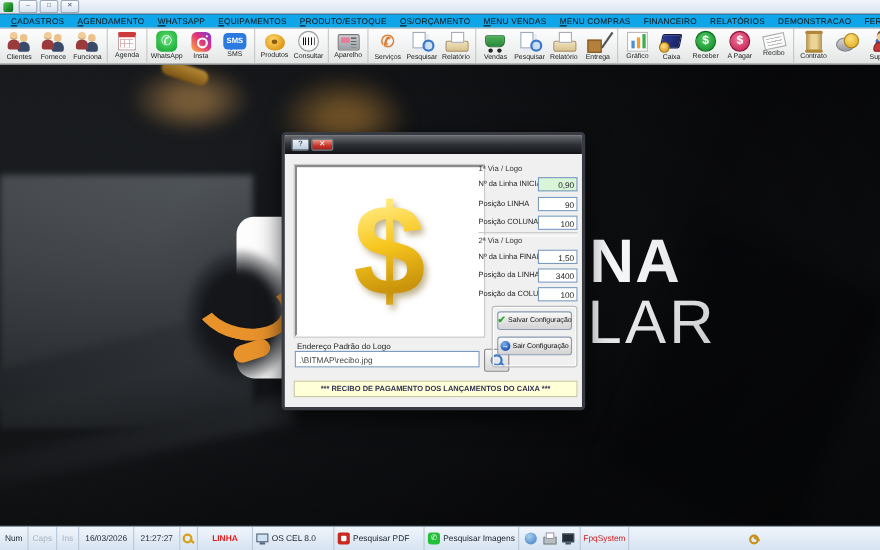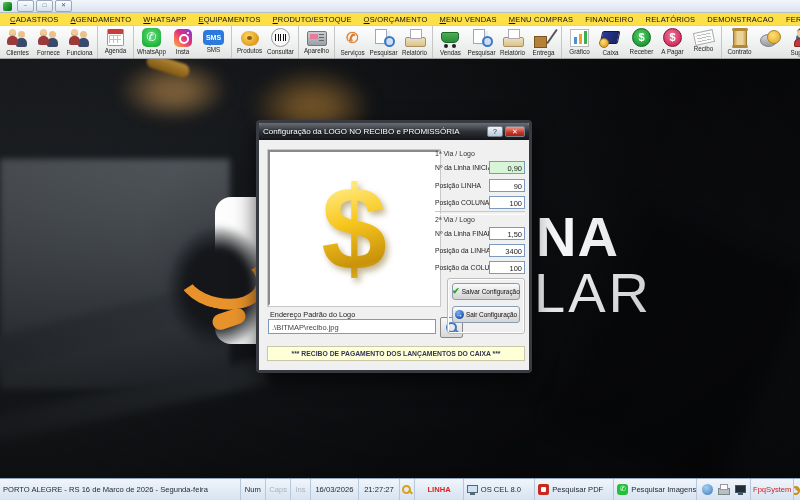--- a/index.html
+++ b/index.html
@@ -10,21 +10,21 @@
   #titlebar{position:absolute;left:0;top:0;width:800px;height:13px;
     background:linear-gradient(#f2f6fb,#d9e3ee);border-bottom:1px solid #b4bfcc;
     display:flex;align-items:center;padding:0 3px;box-sizing:border-box}
   #app-icon{width:9px;height:9px;margin-right:3px;border-radius:2px;
     background:linear-gradient(135deg,#57c84a,#1f8a2e 60%,#0f6a1e);flex:none}
   #title-text{font-size:8px;color:#1c2430;white-space:nowrap;overflow:hidden;flex:1}
   .wbtn{width:15px;height:10px;margin-left:2px;border:1px solid #9aa8ba;border-radius:2px;
     background:linear-gradient(#fbfdff,#d5e0ec);font-size:6px;line-height:8px;text-align:center;
     color:#44556a;flex:none}
   
-  #menubar{position:absolute;left:0;top:13px;width:800px;height:13px;background:#fde047;
+  #menubar{position:absolute;left:0;top:13px;width:800px;height:13px;background:#0ea5e9;
     border-bottom:1px solid #cfcfcf;display:flex;align-items:center;padding-left:4px;box-sizing:border-box}
   .mi{font-size:7.5px;color:#111;padding:0 6px;white-space:nowrap;letter-spacing:.2px}
   .mi u{text-decoration:underline}
   
   #toolbar{position:absolute;left:0;top:26px;width:800px;height:33px;
     background:linear-gradient(#fdfdfd,#eceeee 70%,#e2e4e4);border-bottom:1px solid #a8a8a8;
     display:flex;align-items:stretch;box-sizing:border-box}
   .tgroup{display:flex;border-right:1px solid #c6c6c6;padding:1px 2px;align-items:stretch}
   .tgroup:last-child{margin-left:auto;border-right:none}
   .tbtn{width:31px;display:flex;flex-direction:column;align-items:center;justify-content:flex-start;
@@ -395,21 +395,20 @@
   <div class="bgshape" id="black-blob"></div>
   <div class="bgshape" id="orange-arc"></div>
   <div class="bgshape" id="orange-horn"></div>
   <div class="bgshape" id="phone-shadow"></div>
   <div class="bgshape" id="headline-top">NA</div>
   <div class="bgshape" id="headline-bottom">LAR</div>
   <div class="bgshape" id="vignette"></div>
 
   <div id="dialog">
     <div id="dlg-title">
-      <div id="dlg-title-text">Configuração da LOGO NO RECIBO e PROMISSÓRIA</div>
       <div class="dlg-btn" id="dlg-help">?</div>
       <div class="dlg-btn" id="dlg-close">✕</div>
     </div>
     <div id="dlg-body">
       <div id="img-panel">
         <span id="dollar">$</span>
       </div>
       <div id="addr-label">Endereço Padrão do Logo</div>
       <div id="addr-input">.\BITMAP\recibo.jpg</div>
       <div id="mag-btn"></div>
@@ -441,21 +440,20 @@
         <span id="exit-glyph">→</span>
         <span class="blabel">Sair Configuração</span>
       </div>
 
       <div id="footer-note">*** RECIBO DE PAGAMENTO DOS LANÇAMENTOS DO CAIXA ***</div>
     </div>
   </div>
 </div>
 
 <div id="statusbar">
-  <div class="seg" id="seg-loc">PORTO ALEGRE - RS 16 de Marco de 2026 - Segunda-feira</div>
   <div class="seg" id="seg-num">Num</div>
   <div class="seg dim" id="seg-caps">Caps</div>
   <div class="seg dim" id="seg-ins">Ins</div>
   <div class="seg" id="seg-date">16/03/2026</div>
   <div class="seg" id="seg-time">21:27:27</div>
   <div class="seg" id="seg-key">
       <span class="sic sic-key-icon"></span>
     </div>
   <div class="seg" id="seg-master">LINHA</div>
   <div class="seg" id="seg-os">

